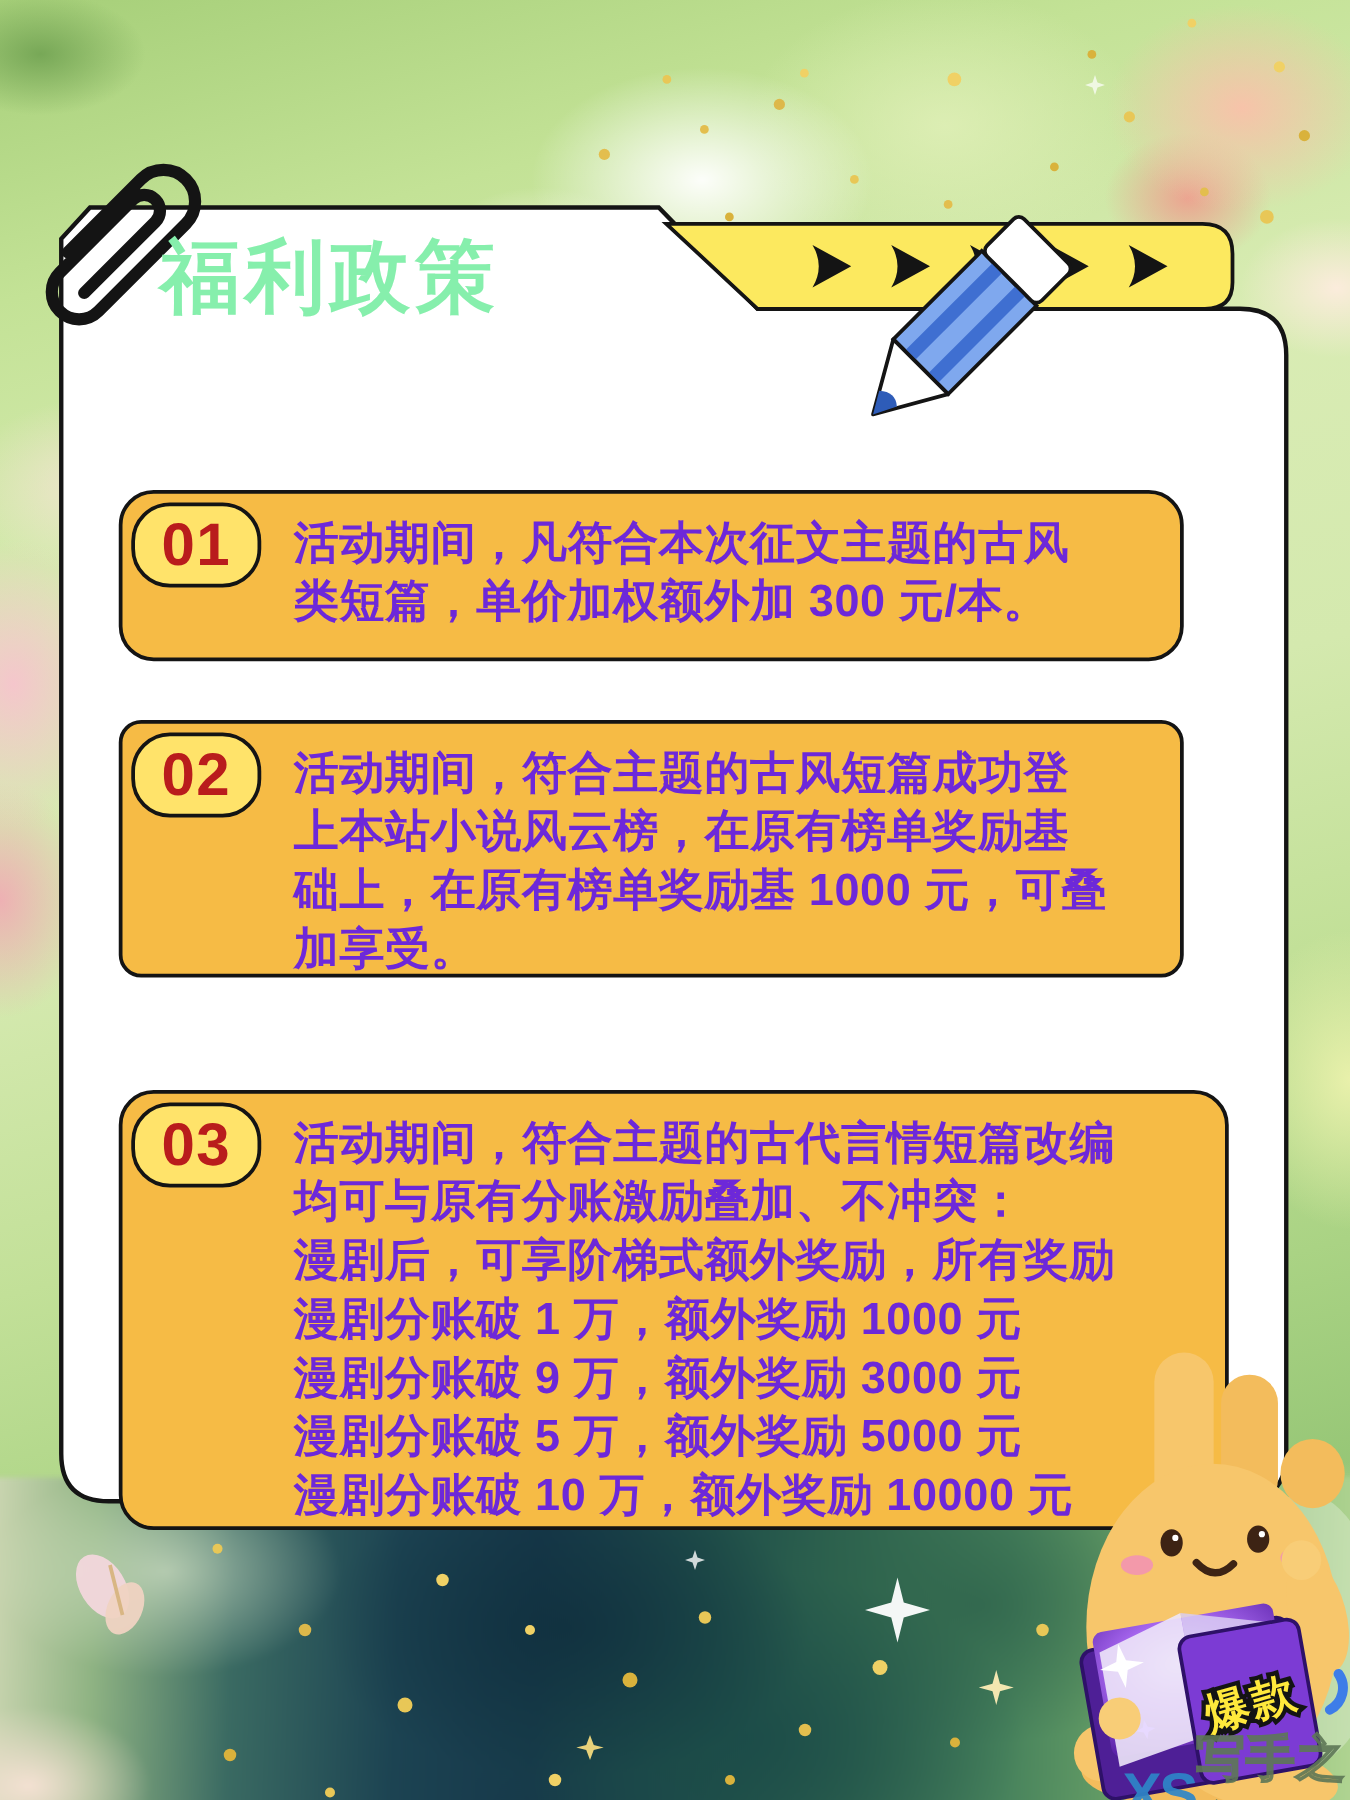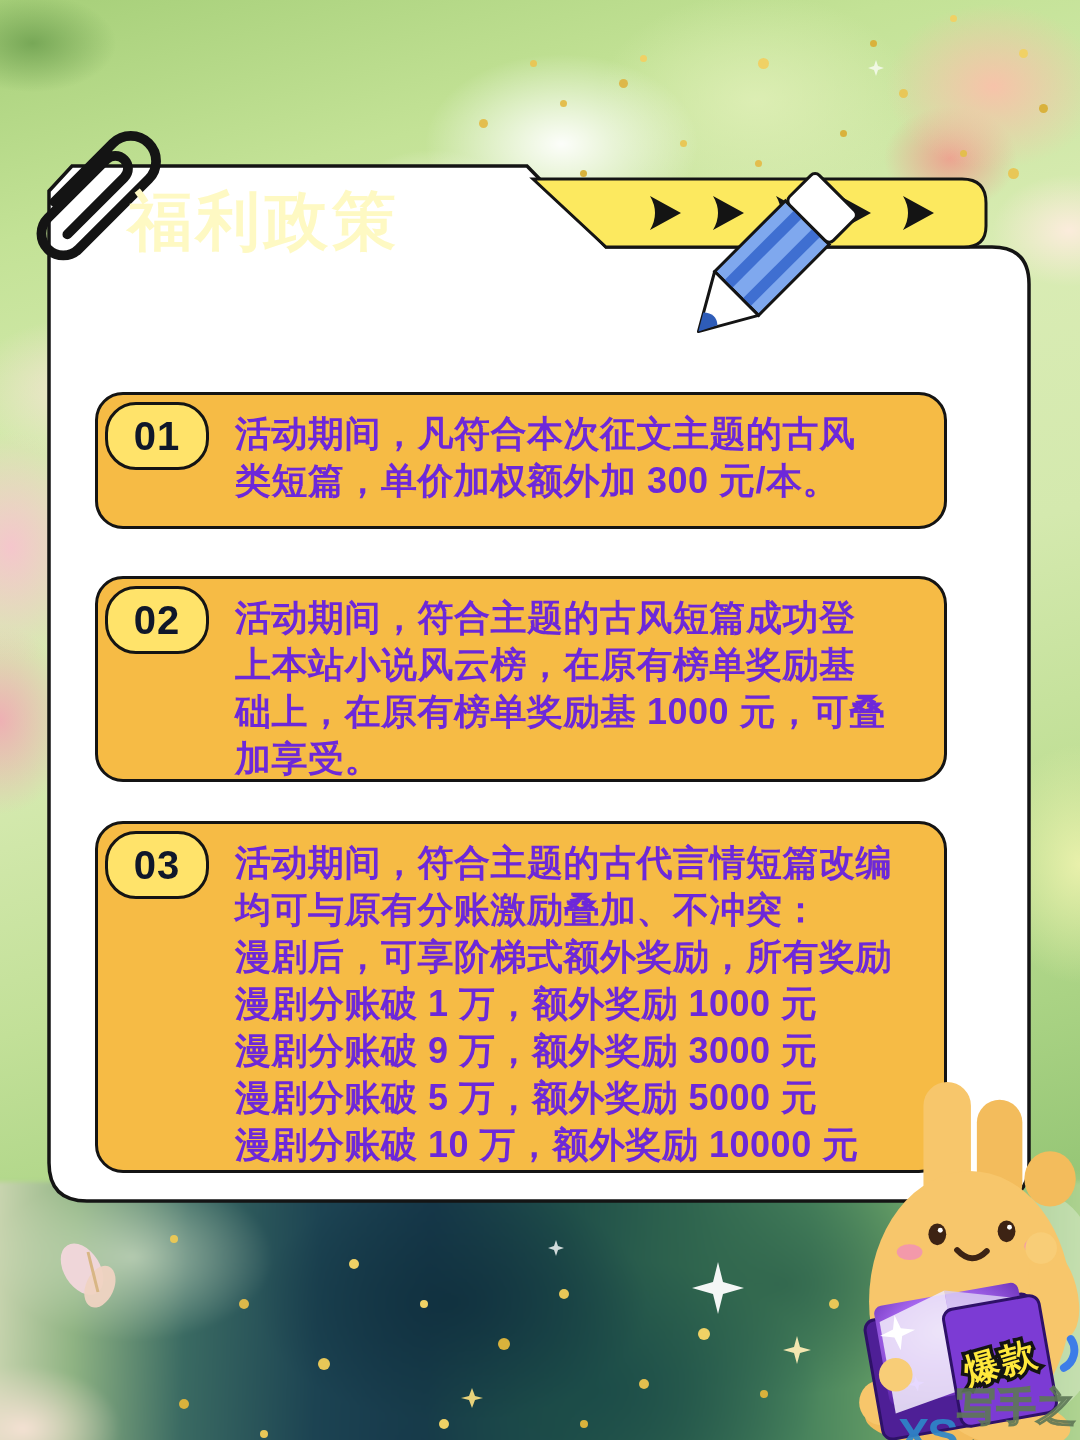--- a/index.html
+++ b/index.html
@@ -35,28 +35,28 @@
       140px 90px 0 1px #e8c757,80px -45px 0 0 #f0d165,-80px 20px 0 1px #e3be4e,-30px -40px 0 0 #e8c757,
       310px -60px 0 0 #d9b23c,450px 70px 0 2px #e8c757,390px -85px 0 0 #f0d165,480px 5px 0 1px #d9b23c,
       195px 60px 0 0 #e3be4e,250px 95px 0 1px #e8c757;}
   .gold2{position:absolute;left:170px;top:1235px;width:8px;height:8px;border-radius:50%;background:#e8c757;
     box-shadow:70px 65px 0 1px #ddb84a,150px 125px 0 2px #e8c757,250px 65px 0 0 #f0d165,330px 105px 0 2px #d9b23c,
       390px 55px 0 1px #e8c757,470px 145px 0 1px #e3be4e,530px 95px 0 2px #f0d165,590px 155px 0 0 #d9b23c,
       660px 65px 0 1px #e8c757,730px 185px 0 1px #f0d165,790px 145px 0 2px #e3be4e,10px 165px 0 1px #d9b23c,
       90px 195px 0 0 #e8c757,270px 185px 0 1px #f0d165,850px 105px 0 1px #e8c757,410px 185px 0 0 #d9b23c,180px 25px 0 1px #f0d165;}
   
   .title{position:absolute;left:128px;top:178px;margin:0;font-size:64px;font-weight:900;
-         letter-spacing:4px;color:#fef9c3;}
+         letter-spacing:4px;color:#86efac;}
   .pbox{position:absolute;left:95px;width:846px;background:#F6BB45;border:3px solid #141414;border-radius:28px;}
   .pbox.b1{top:392px;height:131px;}
-  .pbox.b2{top:576px;height:200px;}
-  .pbox.b3{top:821px;height:346px;}
+  .pbox.b2{top:576px;height:200px;border-radius:18px;}
+  .pbox.b3{top:872px;height:346px;padding-left:36px;}
   .badge{position:absolute;left:7px;top:7px;width:98px;height:62px;background:#FFE36A;border:3px solid #141414;
          border-radius:31px;display:flex;align-items:center;justify-content:center;
-         font-size:40px;font-weight:900;color:#0f172a;letter-spacing:1px;}
+         font-size:48px;font-weight:900;color:#b91c1c;letter-spacing:1px;}
   .plines{position:absolute;left:137px;top:15px;}
   .pline{font-size:36px;font-weight:900;color:#6d28d9;line-height:47px;white-space:nowrap;letter-spacing:.5px;}
   
   .watermark{position:absolute;left:898px;top:1380px;display:flex;align-items:center;z-index:9;}
   .wm-xs{font-size:47px;font-weight:900;color:#2E86C8;letter-spacing:-2px;opacity:.92;}
   .wm-rest{font-size:39px;font-weight:700;color:transparent;-webkit-text-stroke:1.6px #5e7756;letter-spacing:1px;opacity:.9;}
   svg{position:absolute;left:0;top:0;}
   .deco{z-index:5;pointer-events:none;}
   .content{z-index:6;}
   .mascot-svg{z-index:8;pointer-events:none;}

